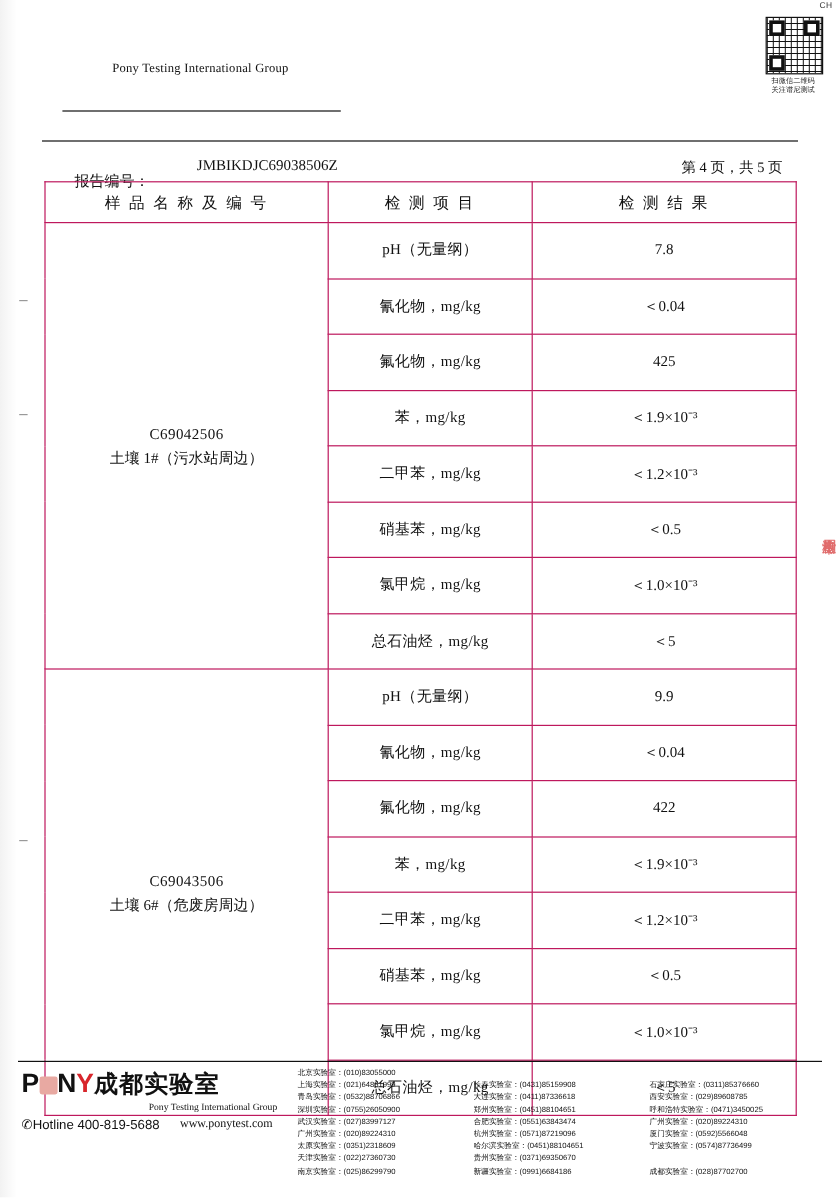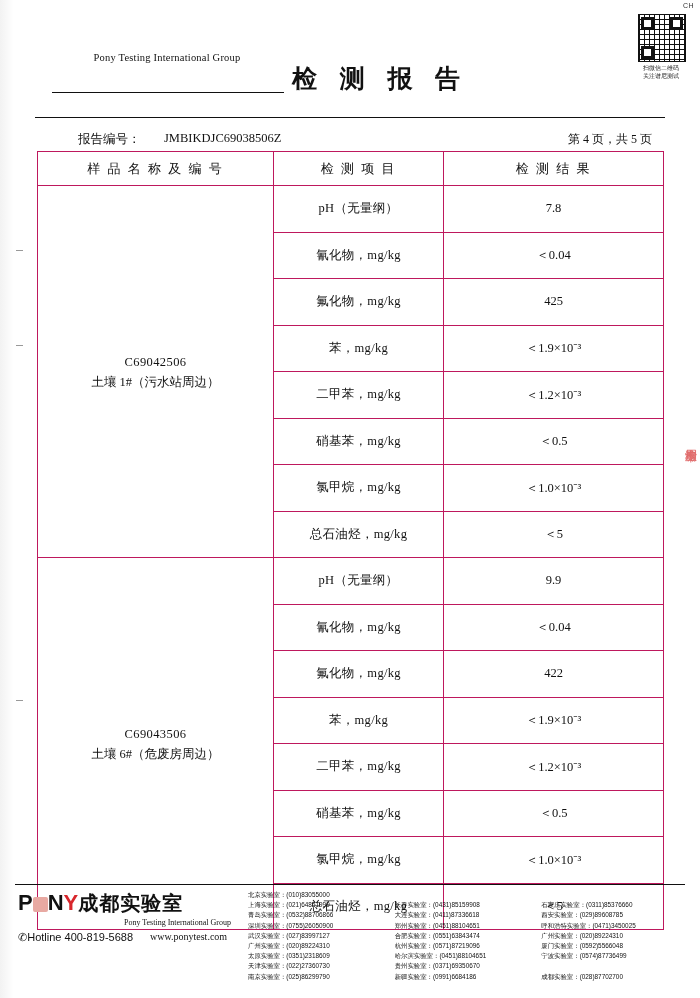--- a/index.html
+++ b/index.html
@@ -116,23 +116,22 @@
   .header-rule {
     position: absolute;
     left: 35px; top: 117px;
     width: 630px;
     border-top: 1.4px solid #111;
   }
 
   
   .rep-no-label {
     position: absolute;
-    left: 62px; top: 131px;
-    font-size: 12.5px;
-    margin-left: 16px;
+    left: 62px; top: 143px;
+    font-size: 12.5px;
   }
   .rep-no-value {
     position: absolute;
     left: 164px; top: 131px;
     font-size: 12.5px;
     font-family: "Liberation Serif", serif;
   }
   .page-no {
     position: absolute;
     right: 48px; top: 131px;
@@ -305,21 +304,20 @@
   <div class="qr-caption">
     <div>扫微信二维码</div>
     <div>关注谱尼测试</div>
   </div>
 
   <div class="logo-block">
     <div class="logo-sub">Pony Testing International Group</div>
   </div>
   <div class="logo-rule"></div>
 
-  <div class="report-title">检 测 报 告</div>
 
   <div class="header-rule"></div>
 
   <div class="rep-no-label">报告编号：</div>
   <div class="rep-no-value">JMBIKDJC69038506Z</div>
   <div class="page-no">第 4 页，共 5 页</div>
 
   <table class="main">
     <colgroup>
         <col class="c1">

